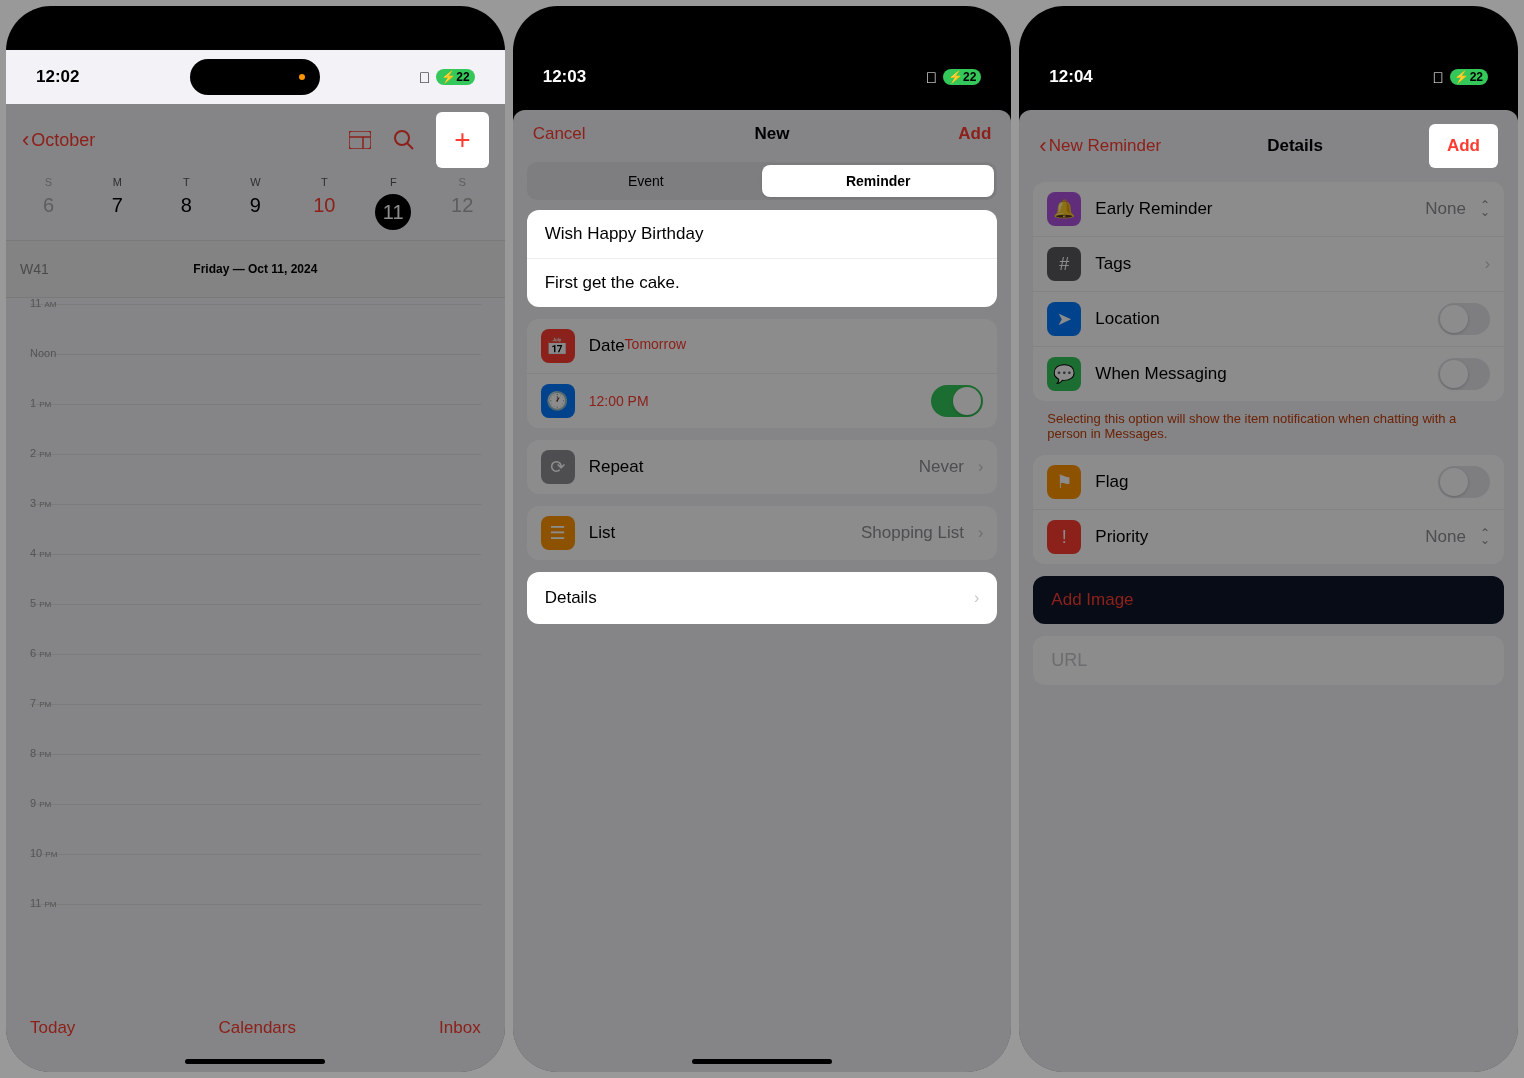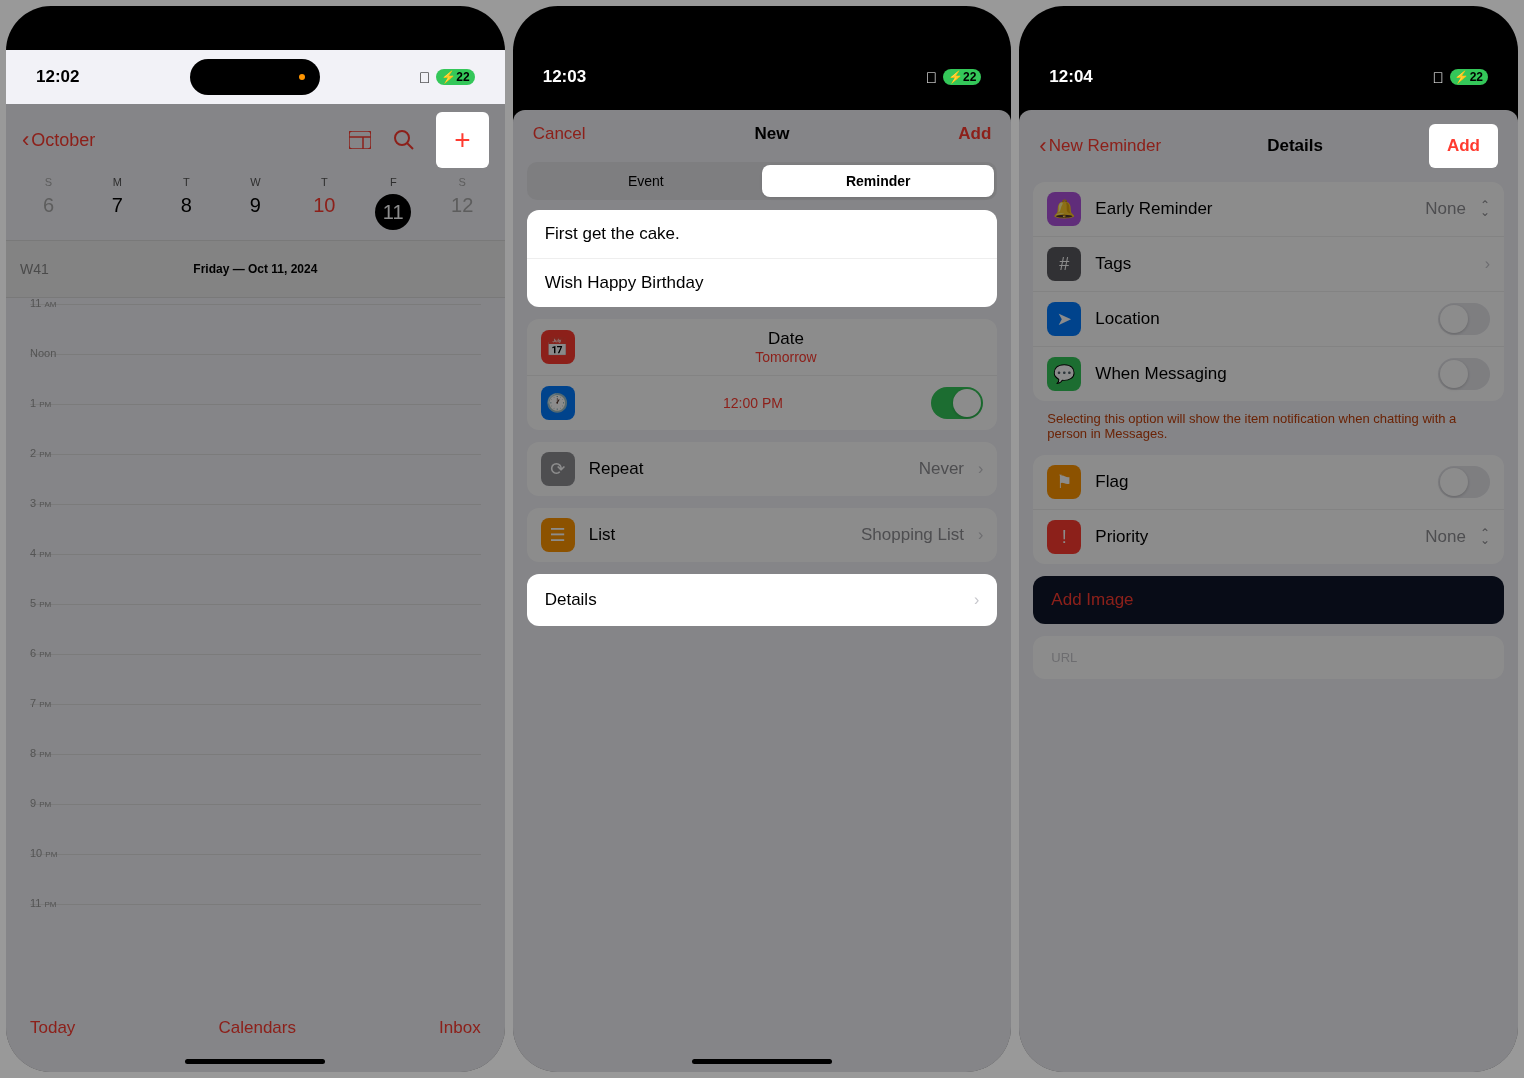--- a/index.html
+++ b/index.html
@@ -57,39 +57,39 @@
 .row-icon { width: 34px; height: 34px; border-radius: 8px; display: flex; align-items: center; justify-content: center; color: #fff; font-size: 18px; flex-shrink: 0; }
 .icon-red { background: #ff3b30; }
 .icon-blue { background: #007aff; }
 .icon-grey { background: #8e8e93; }
 .icon-orange { background: #ff9500; }
 .icon-purple { background: #af52de; }
 .icon-darkgrey { background: #5a5a5f; }
 .icon-navarrow { background: #007aff; }
 .icon-green { background: #34c759; }
 .icon-redalert { background: #ff3b30; }
-.row-text { flex: 1; display: flex; flex-direction: column; align-items: center; }
+.row-text { flex: 1; display: flex; flex-direction: row; }
 .row-label { font-size: 17px; }
 .row-sub { font-size: 14px; color: #ff3b30; }
 .row-value { color: #8e8e93; font-size: 17px; }
 .toggle { width: 52px; height: 32px; border-radius: 16px; background: #e5e5ea; position: relative; }
 .toggle.on { background: #34c759; }
 .toggle::after { content: ''; position: absolute; width: 28px; height: 28px; background: #fff; border-radius: 50%; top: 2px; left: 2px; box-shadow: 0 1px 3px rgba(0,0,0,0.2); }
 .toggle.on::after { left: auto; right: 2px; }
 .chevron { color: #c7c7cc; font-size: 16px; }
 .details-card { background: #fff; border-radius: 12px; margin: 0 14px; padding: 16px 18px; display: flex; justify-content: space-between; align-items: center; position: relative; z-index: 10; }
 .details-label { font-size: 17px; }
 
 
 .phone3 .content { flex: 1; background: #f2f2f7; position: relative; border-radius: 12px 12px 0 0; margin-top: 6px; }
 .add-btn-hl { background: #fff; padding: 12px 18px; border-radius: 6px; color: #ff3b30; font-size: 17px; font-weight: 600; position: relative; z-index: 10; }
 .back-link { display: flex; align-items: center; color: #ff3b30; font-size: 17px; }
 .footnote { padding: 6px 28px 14px; font-size: 13px; color: #c2410c; }
 .action-card { background: #0f172a; border-radius: 12px; margin: 0 14px 12px; padding: 14px 18px; color: #ff3b30; font-size: 17px; }
-.url-card { background: #fff; border-radius: 12px; margin: 0 14px; padding: 14px 18px; color: #c7c7cc; font-size: 13px; }
+.url-card { background: #fff; border-radius: 12px; margin: 0 14px; padding: 14px 18px; color: #c7c7cc; font-size: 18px; }
 .updown { color: #8e8e93; font-size: 12px; display: flex; flex-direction: column; line-height: 7px; }
 </style>
 </head>
 <body>
 
 <div class="phone phone1">
   <div class="status-bar" style="color:#000;background:#f2f2f7;">
     <div class="status-left">12:02</div>
     <div class="notch">
         <div class="notch-dot"></div>
@@ -209,22 +209,22 @@
     <div class="modal-header">
       <span class="modal-cancel">Cancel</span>
       <span class="modal-title">New</span>
       <span class="modal-add">Add</span>
     </div>
     <div class="segment">
       <div class="segment-item">Event</div>
       <div class="segment-item active">Reminder</div>
     </div>
     <div class="input-card">
+      <div class="input-row">Wish Happy Birthday</div>
       <div class="input-row">First get the cake.</div>
-      <div class="input-row">Wish Happy Birthday</div>
     </div>
     <div class="setting-card">
       <div class="setting-row">
         <div class="row-icon icon-red">📅</div>
         <div class="row-text">
           <span class="row-label">Date</span>
           <span class="row-sub">Tomorrow</span>
         </div>
       </div>
       <div class="setting-row">

